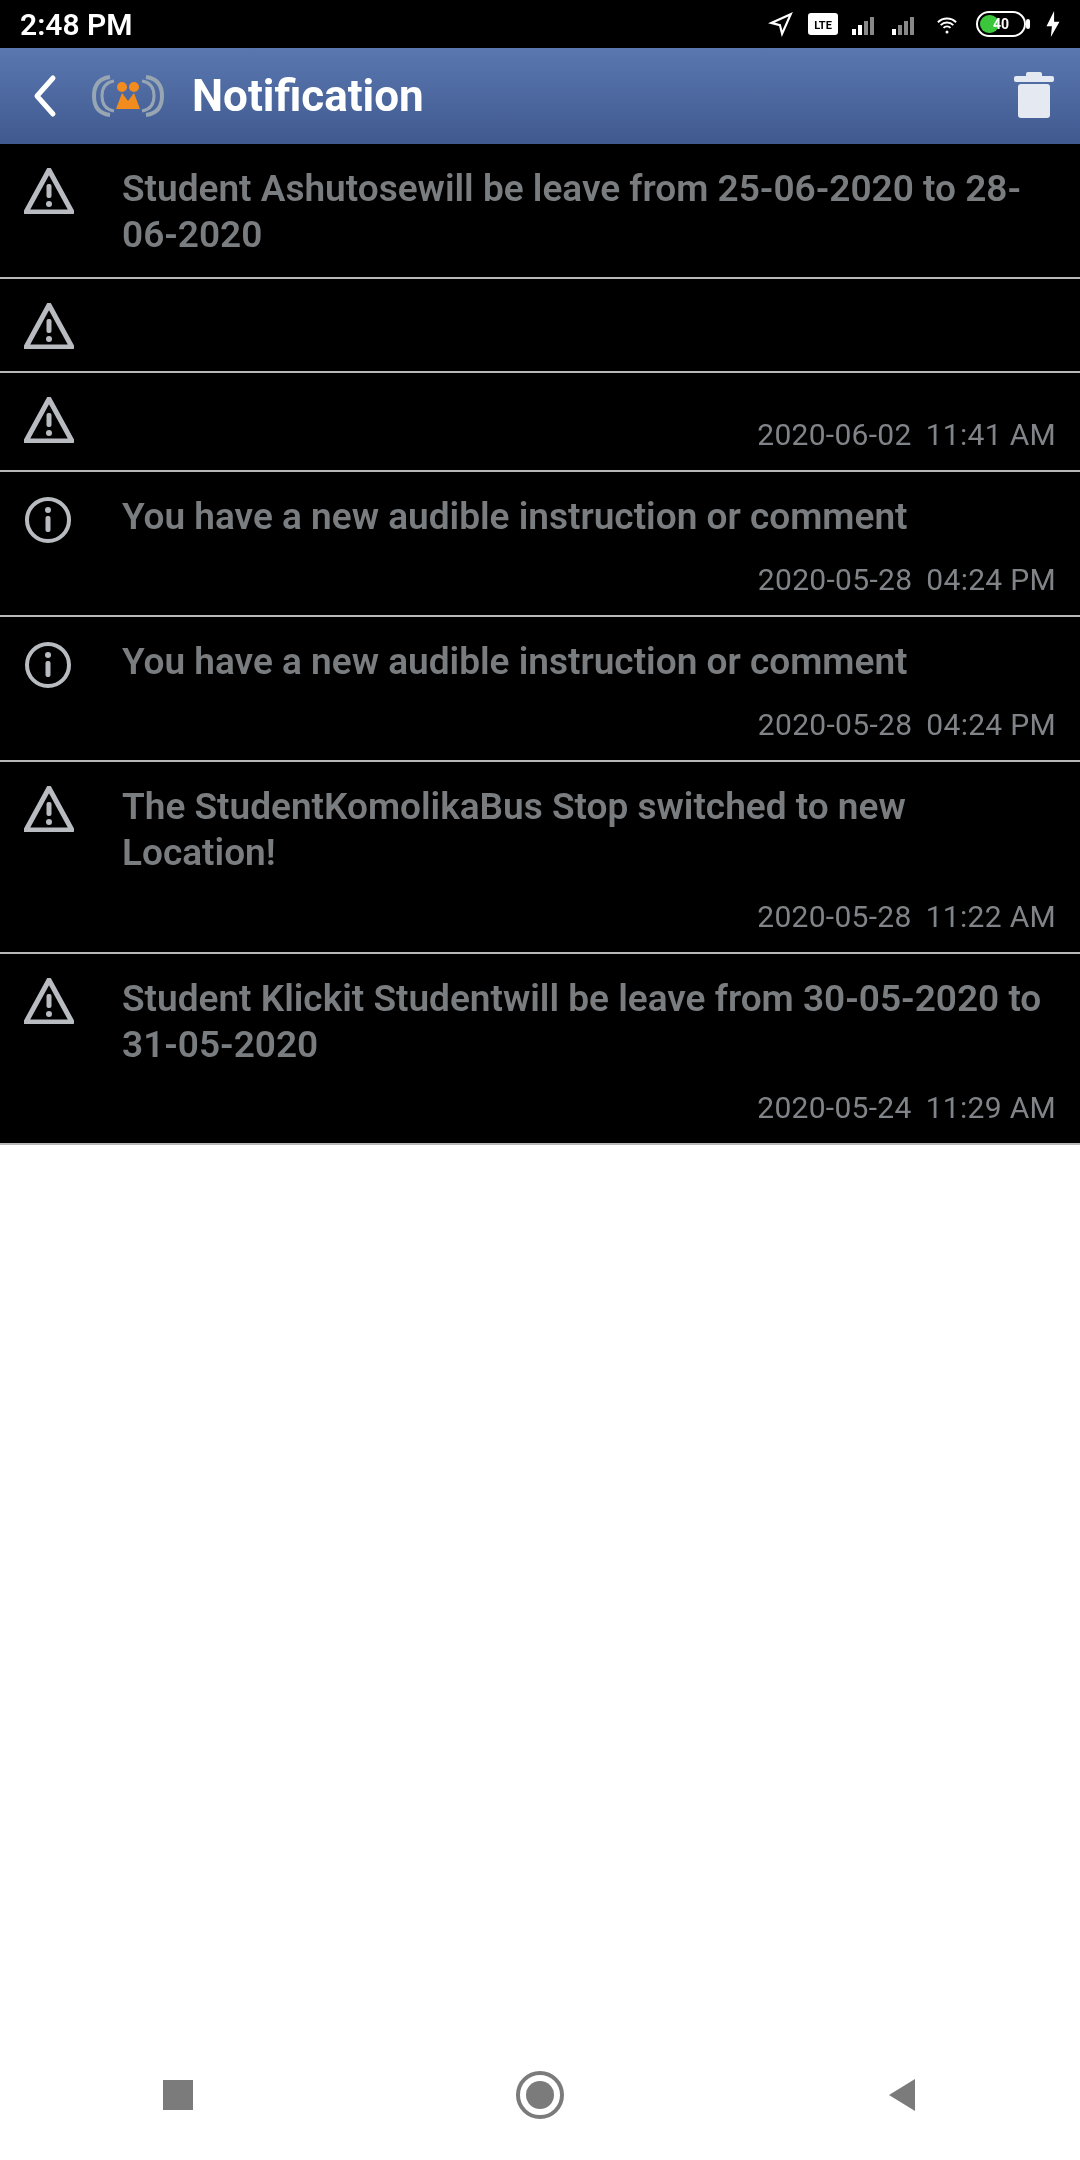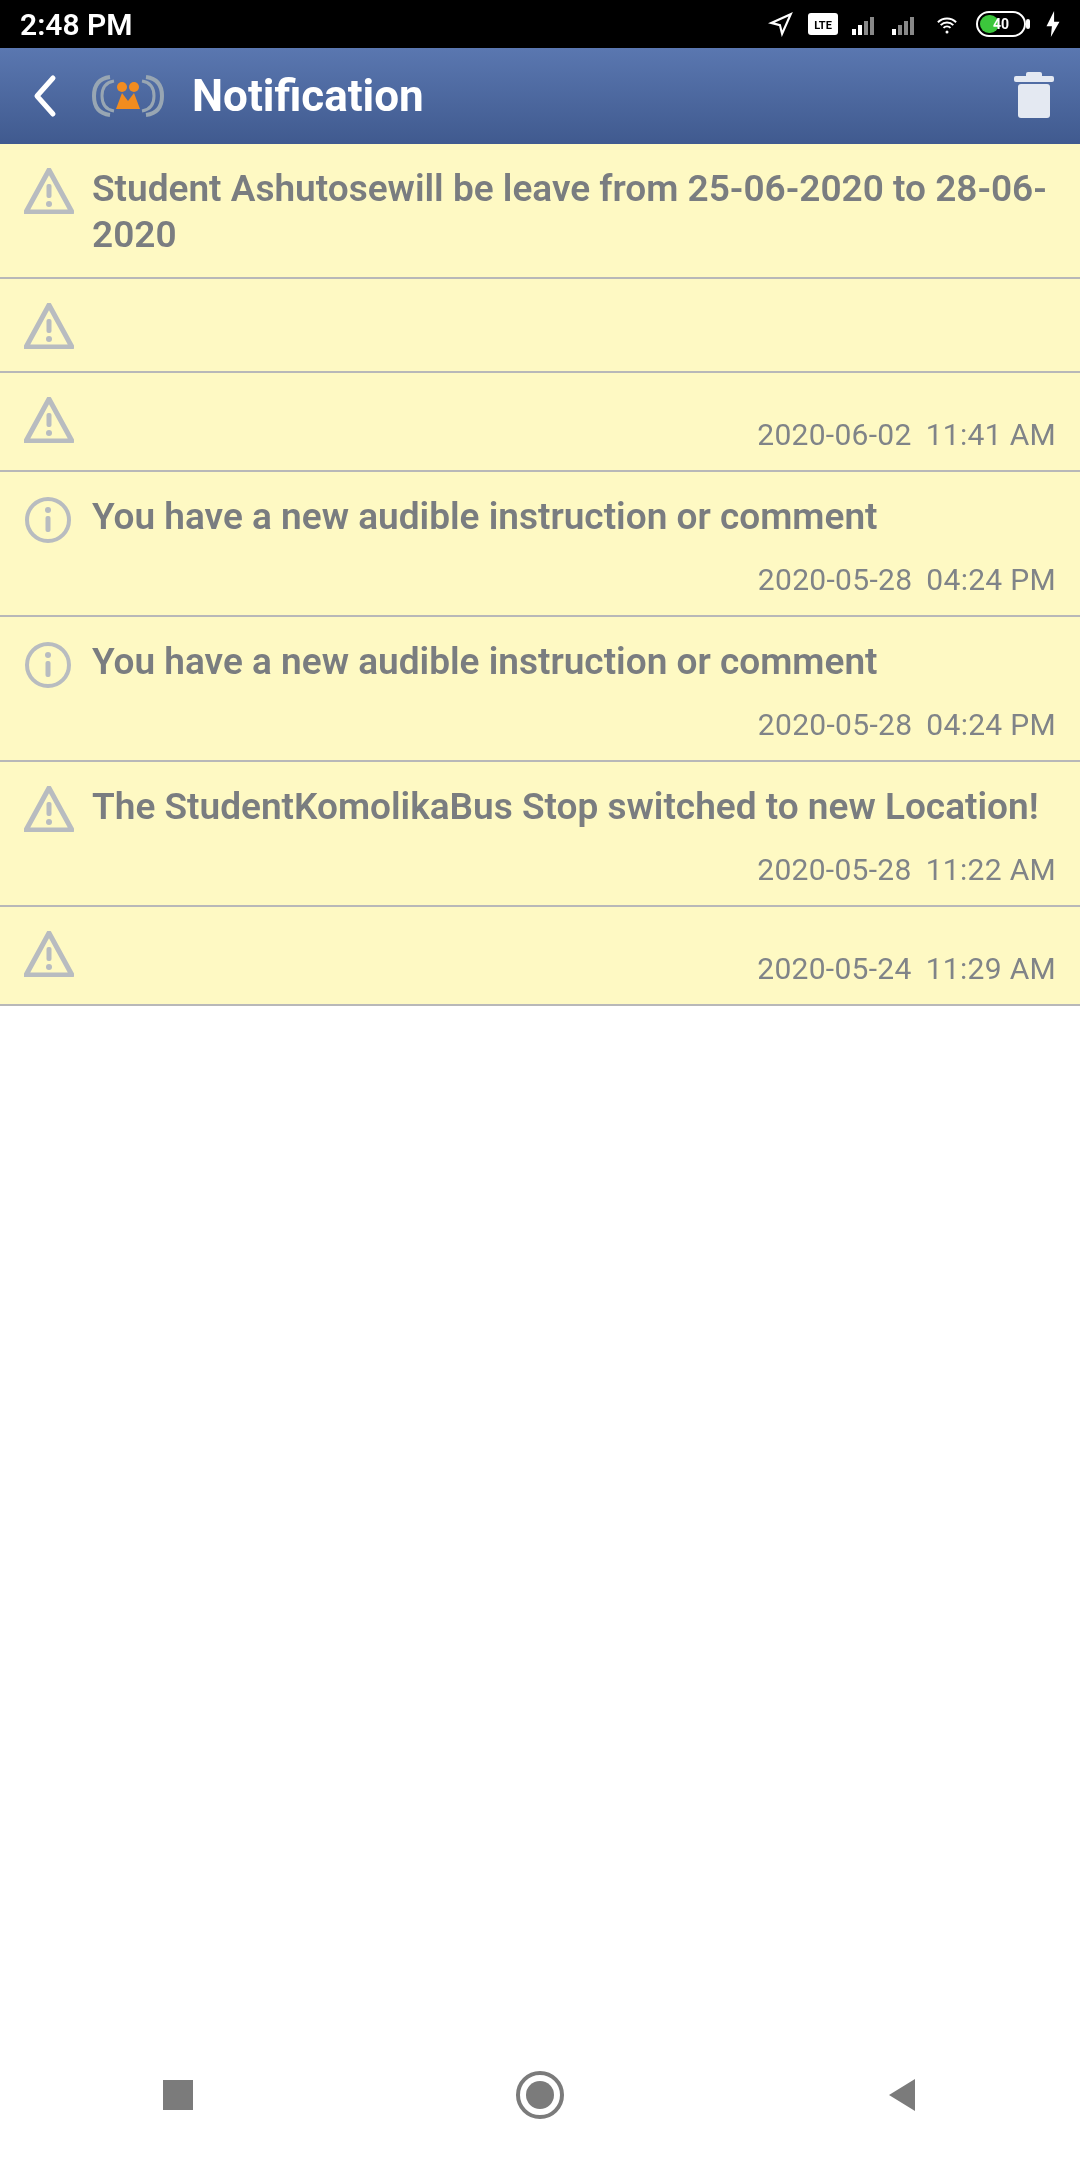--- a/index.html
+++ b/index.html
@@ -6,21 +6,21 @@
   html, body { width: 1080px; height: 2160px; font-family: -apple-system, Roboto, "Helvetica Neue", Arial, sans-serif; background: #fff; overflow: hidden; }
   .status-bar { height: 48px; background: #000; color: #fff; display: flex; align-items: center; justify-content: space-between; padding: 0 20px; font-size: 30px; font-weight: 600; gap: 15px; }
   .status-right { display: flex; align-items: center; gap: 14px; }
   .status-right svg { display: block; }
   .app-bar { height: 96px; background: linear-gradient(to bottom, #5a77b0, #405a8f); display: flex; align-items: center; padding: 0 24px; }
   .back-btn { width: 40px; height: 40px; display:flex; align-items:center; justify-content:center; }
   .logo { margin-left: 24px; display:flex; align-items:center; }
   .title { color: #fff; font-size: 44px; font-weight: 700; margin-left: 24px; flex: 1; }
   .trash { width: 44px; height: 56px; display:flex; align-items:center; justify-content:center; }
   .list { background: #fff; }
-  .item { display: flex; padding: 22px 24px 18px 24px; border-bottom: 2px solid #b8b8b8; background:#fef9c3; }
+  .item { display: flex; padding: 22px 24px 18px 24px; border-bottom: 2px solid #b8b8b8; background:#000000;gap:30px; }
   .item:first-child { border-top: none; }
   .item .icon { width: 60px; flex: 0 0 60px; padding-top: 2px; }
   .item .body { flex: 1; padding-left: 8px; }
   .item .msg { font-size: 37px; line-height: 1.25; color: #7a7d80; font-weight: 600; }
   .item .meta { text-align: right; font-size: 30px; color: #808488; margin-top: 22px; letter-spacing: 0.3px; }
   .item .meta .time { margin-left: 14px; }
   .nav-bar { position: absolute; bottom: 0; left: 0; right: 0; height: 130px; background: #fff; display: flex; align-items: center; justify-content: space-around; }
   .nav-bar svg { display:block; }
 </style>
 </head>
@@ -155,20 +155,21 @@
         <div class="meta"><span>2020-05-28</span><span class="time">11:22 AM</span></div>
       </div>
     </div>
     <div class="item">
       <div class="icon"><svg width="50" height="46" viewBox="0 0 50 46">
           <path d="M25 2 L48 44 L2 44 Z" fill="none" stroke="#b8bcc0" stroke-width="5" stroke-linejoin="round"></path>
           <rect x="22.5" y="16" width="5" height="14" rx="2" fill="#b8bcc0"></rect>
           <circle cx="25" cy="36" r="3" fill="#b8bcc0"></circle>
         </svg></div>
       <div class="body">
+        <div class="msg">Student Klickit Studentwill be leave from 30-05-2020 to 31-05-2020</div>
         <div class="meta"><span>2020-05-24</span><span class="time">11:29 AM</span></div>
       </div>
     </div>
   </div>
 
 <div class="nav-bar">
   <div>
     <svg width="38" height="38" viewBox="0 0 38 38">
         <rect x="4" y="4" width="30" height="30" fill="#7b7b7b"></rect>
       </svg>

